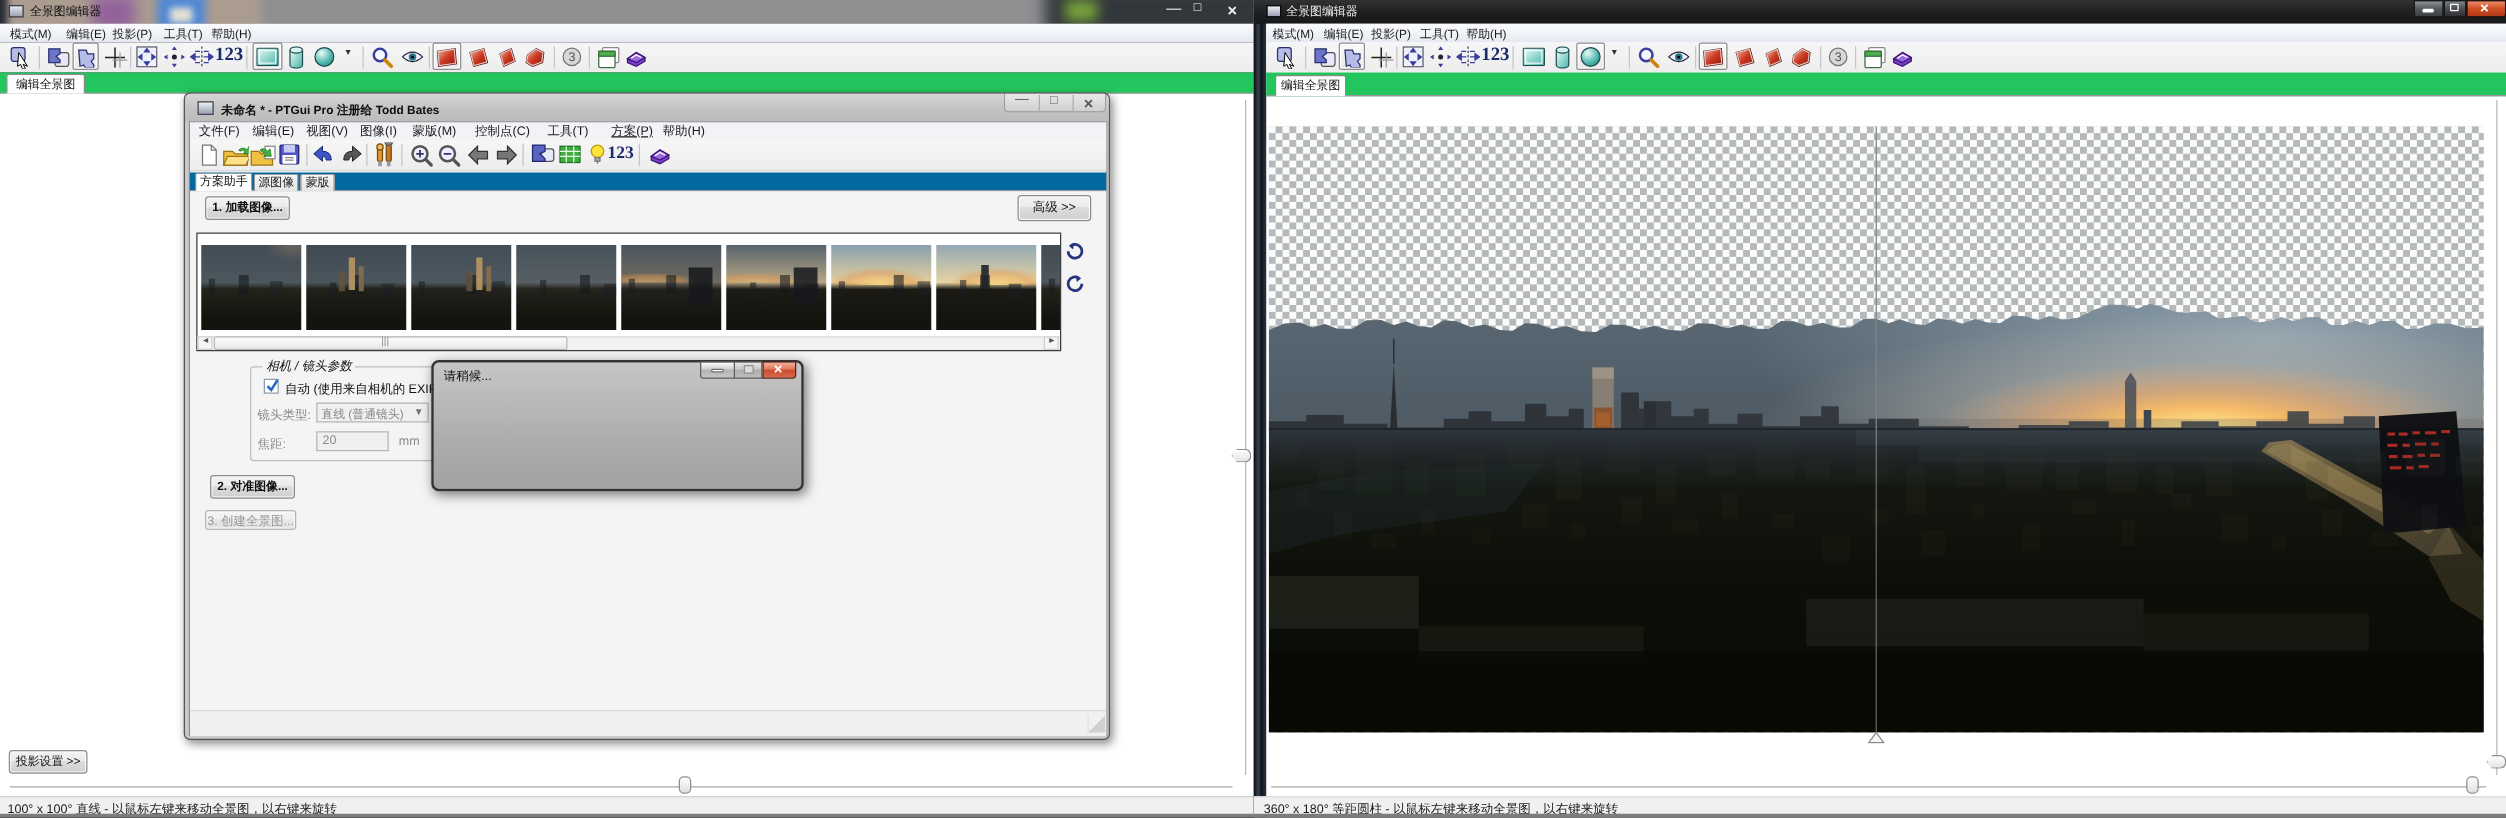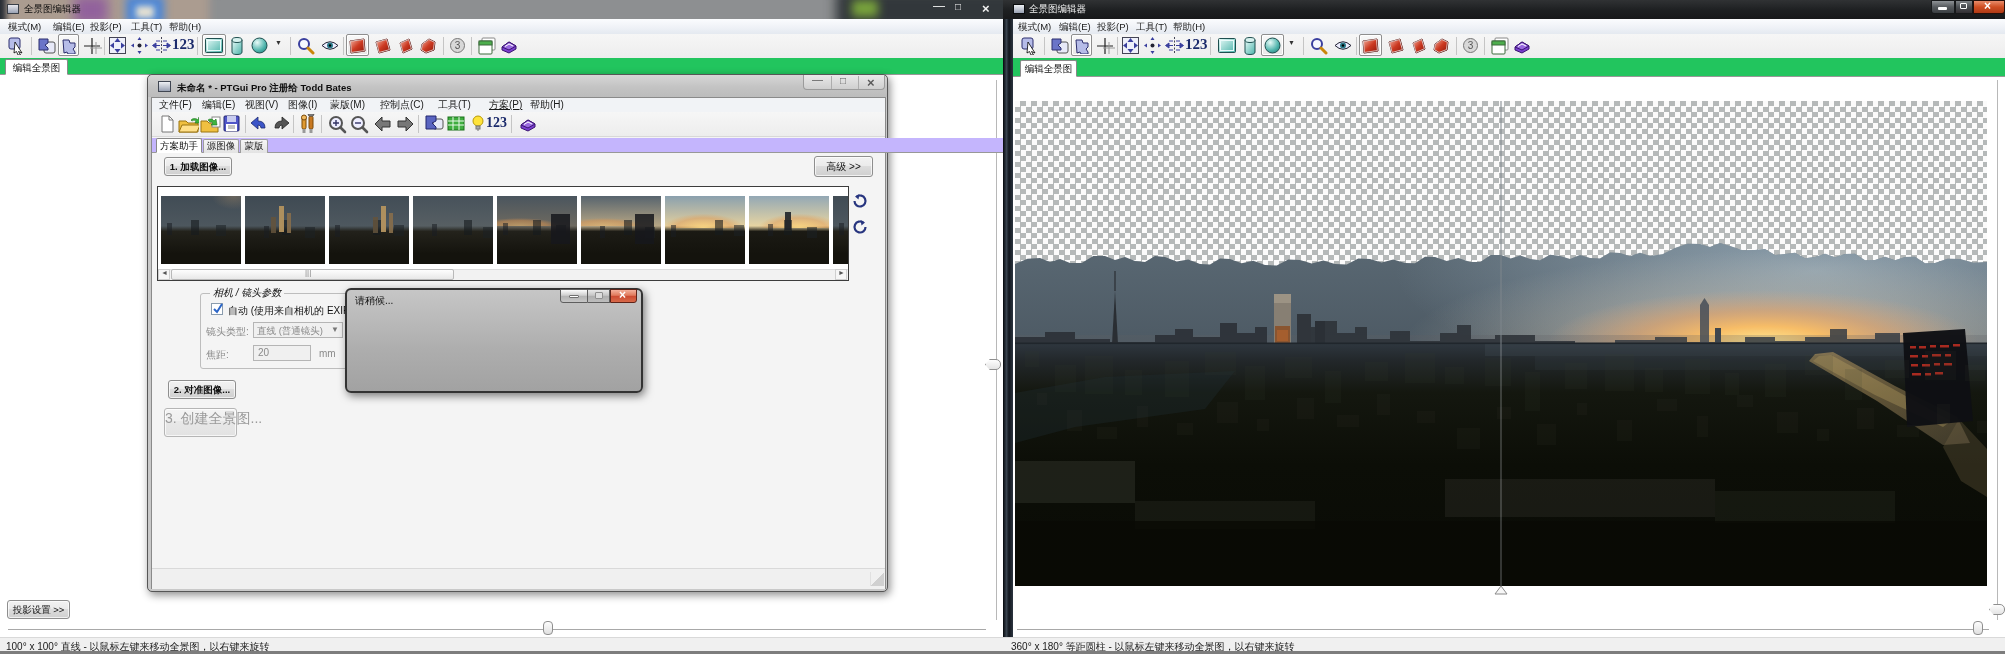--- a/index.html
+++ b/index.html
@@ -248,21 +248,21 @@
         </svg>
         <span class="abs" style="left:334px;top:3px;font-family:'Liberation Serif',serif;font-weight:bold;font-size:14px;color:#1b2a6b;">123</span>
         <div class="tsep" style="left:359px;"></div>
         <svg class="abs" style="left:367px;top:3px" width="18" height="17" viewBox="0 0 18 17">
           <path d="M2 10 L9 5 L16 9 L16 12 L9 16 L2 13 Z" fill="#7a3fd0" stroke="#3a1470"></path>
           <path d="M2 10 L9 5 L16 9 L9 13 Z" fill="#9a6ae0" stroke="#3a1470"></path>
           <path d="M5 9.5 L9 7 L13 9" stroke="#fff" fill="none"></path>
         </svg>
       </div>
 
-    <div class="abs tabstrip" style="left:0;top:40px;width:855px;height:15px;background:#c4b5fd;">
+    <div class="abs tabstrip" style="left:0;top:40px;width:733px;height:15px;background:#0369a1;">
       <div class="tab-act" style="left:4px;top:0px;width:46px;height:15px;line-height:14px;font-size:9.5px;">方案助手</div>
       <div class="abs" style="left:51px;top:1px;width:36px;height:14px;background:linear-gradient(#f6f6f6,#e3e3e3);border:1px solid #9d9d9d;border-bottom:none;border-radius:2px 2px 0 0;font-size:9.5px;text-align:center;color:#222;">源图像</div>
       <div class="abs" style="left:88px;top:1px;width:28px;height:14px;background:linear-gradient(#f6f6f6,#e3e3e3);border:1px solid #9d9d9d;border-bottom:none;border-radius:2px 2px 0 0;font-size:9.5px;text-align:center;color:#222;">蒙版</div>
     </div>
 
     <div class="abs" style="left:0;top:55px;width:733px;height:415px;background:#f4f4f4;">
       <div class="w7btn" style="left:12px;top:4px;width:68px;height:19px;line-height:17px;font-size:9.5px;font-weight:bold;">1. 加载图像...</div>
       <div class="w7btn" style="left:662px;top:3px;width:59px;height:21px;line-height:19px;font-size:10px;">高级 &gt;&gt;</div>
 
       <div class="abs" id="thumbbox" style="left:5px;top:33px;width:692px;height:95px;background:#fff;border:1px solid #3c3c3c;overflow:hidden;">
@@ -348,21 +348,21 @@
           <path d="M2 7 L5 10 L10 2" stroke="#2c66c8" stroke-width="2" fill="none"></path>
         </svg>
       <span class="abs" style="left:76px;top:151px;font-size:10px;color:#111;">自动 (使用来自相机的 EXIF 数据</span>
       <span class="abs" style="left:54px;top:172px;font-size:10px;color:#8a8a8a;">镜头类型:</span>
       <div class="abs" style="left:101px;top:169px;width:90px;height:16px;background:#f0f0f0;border:1px solid #b5b5b5;font-size:9.5px;color:#8a8a8a;padding:1.5px 3px;">直线 (普通镜头) <span style="position:absolute;right:3px;top:2px;font-size:8px;color:#777;">▼</span></div>
       <span class="abs" style="left:54px;top:195px;font-size:10px;color:#8a8a8a;">焦距:</span>
       <div class="abs" style="left:101px;top:192px;width:58px;height:16px;background:#f0f0f0;border:1px solid #b5b5b5;font-size:10px;color:#8a8a8a;padding:1px 4px;">20</div>
       <span class="abs" style="left:167px;top:195px;font-size:10px;color:#8a8a8a;">mm</span>
 
       <div class="w7btn" style="left:16px;top:227px;width:68px;height:19px;line-height:17px;font-size:9.5px;font-weight:bold;">2. 对准图像...</div>
-      <div class="w7btn dis" style="left:12px;top:255px;width:73px;height:29px;line-height:18px;font-size:14px;">3. 创建全景图...</div>
+      <div class="w7btn dis" style="left:12px;top:255px;width:73px;height:16px;line-height:18px;font-size:10px;">3. 创建全景图...</div>
     </div>
 
     <div class="abs statusbar" style="left:0;top:470px;width:733px;height:21px;">
       <div class="abs" style="right:1px;top:3px;width:14px;height:14px;background:linear-gradient(135deg,transparent 50%,#d0d0d0 50%);border-left:1px solid #e0e0e0;"></div>
     </div>
   </div>
 </div>
 
 <div class="abs" id="pdlg" style="left:345px;top:288px;width:298px;height:105px;border:2px solid #333;border-radius:6px;background:linear-gradient(#c6c6c6,#adadad 60%,#a2a2a2);box-shadow:2px 3px 9px rgba(0,0,0,.5);">
   <span class="abs" style="left:8px;top:4px;font-size:10px;color:#101010;">请稍候...</span>

